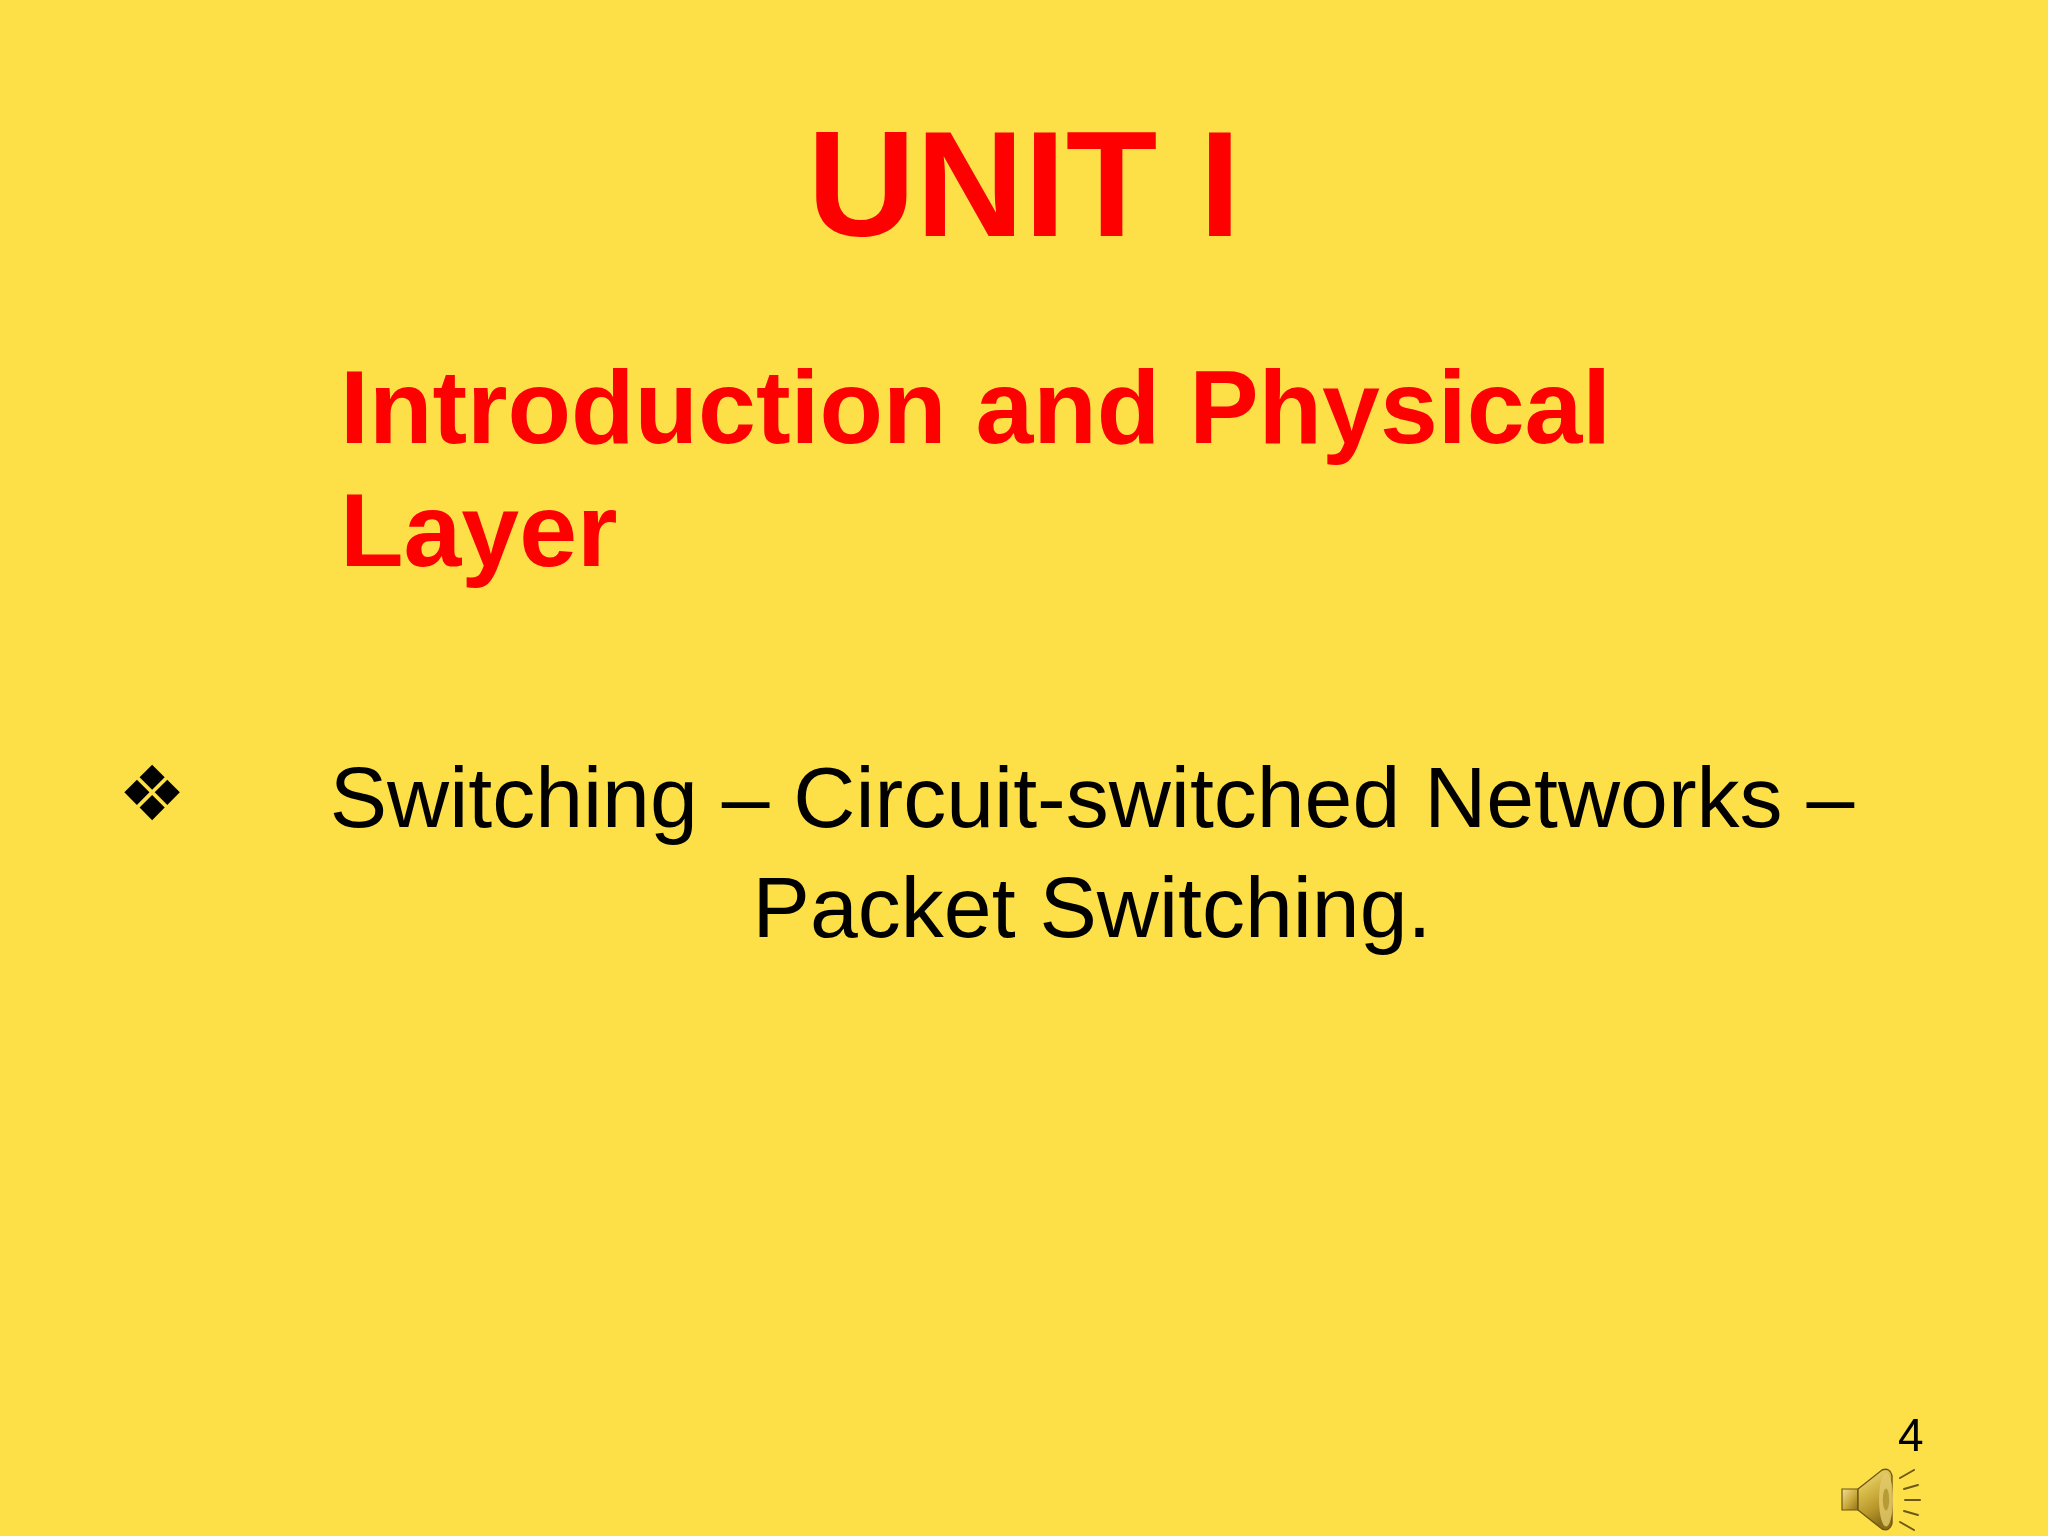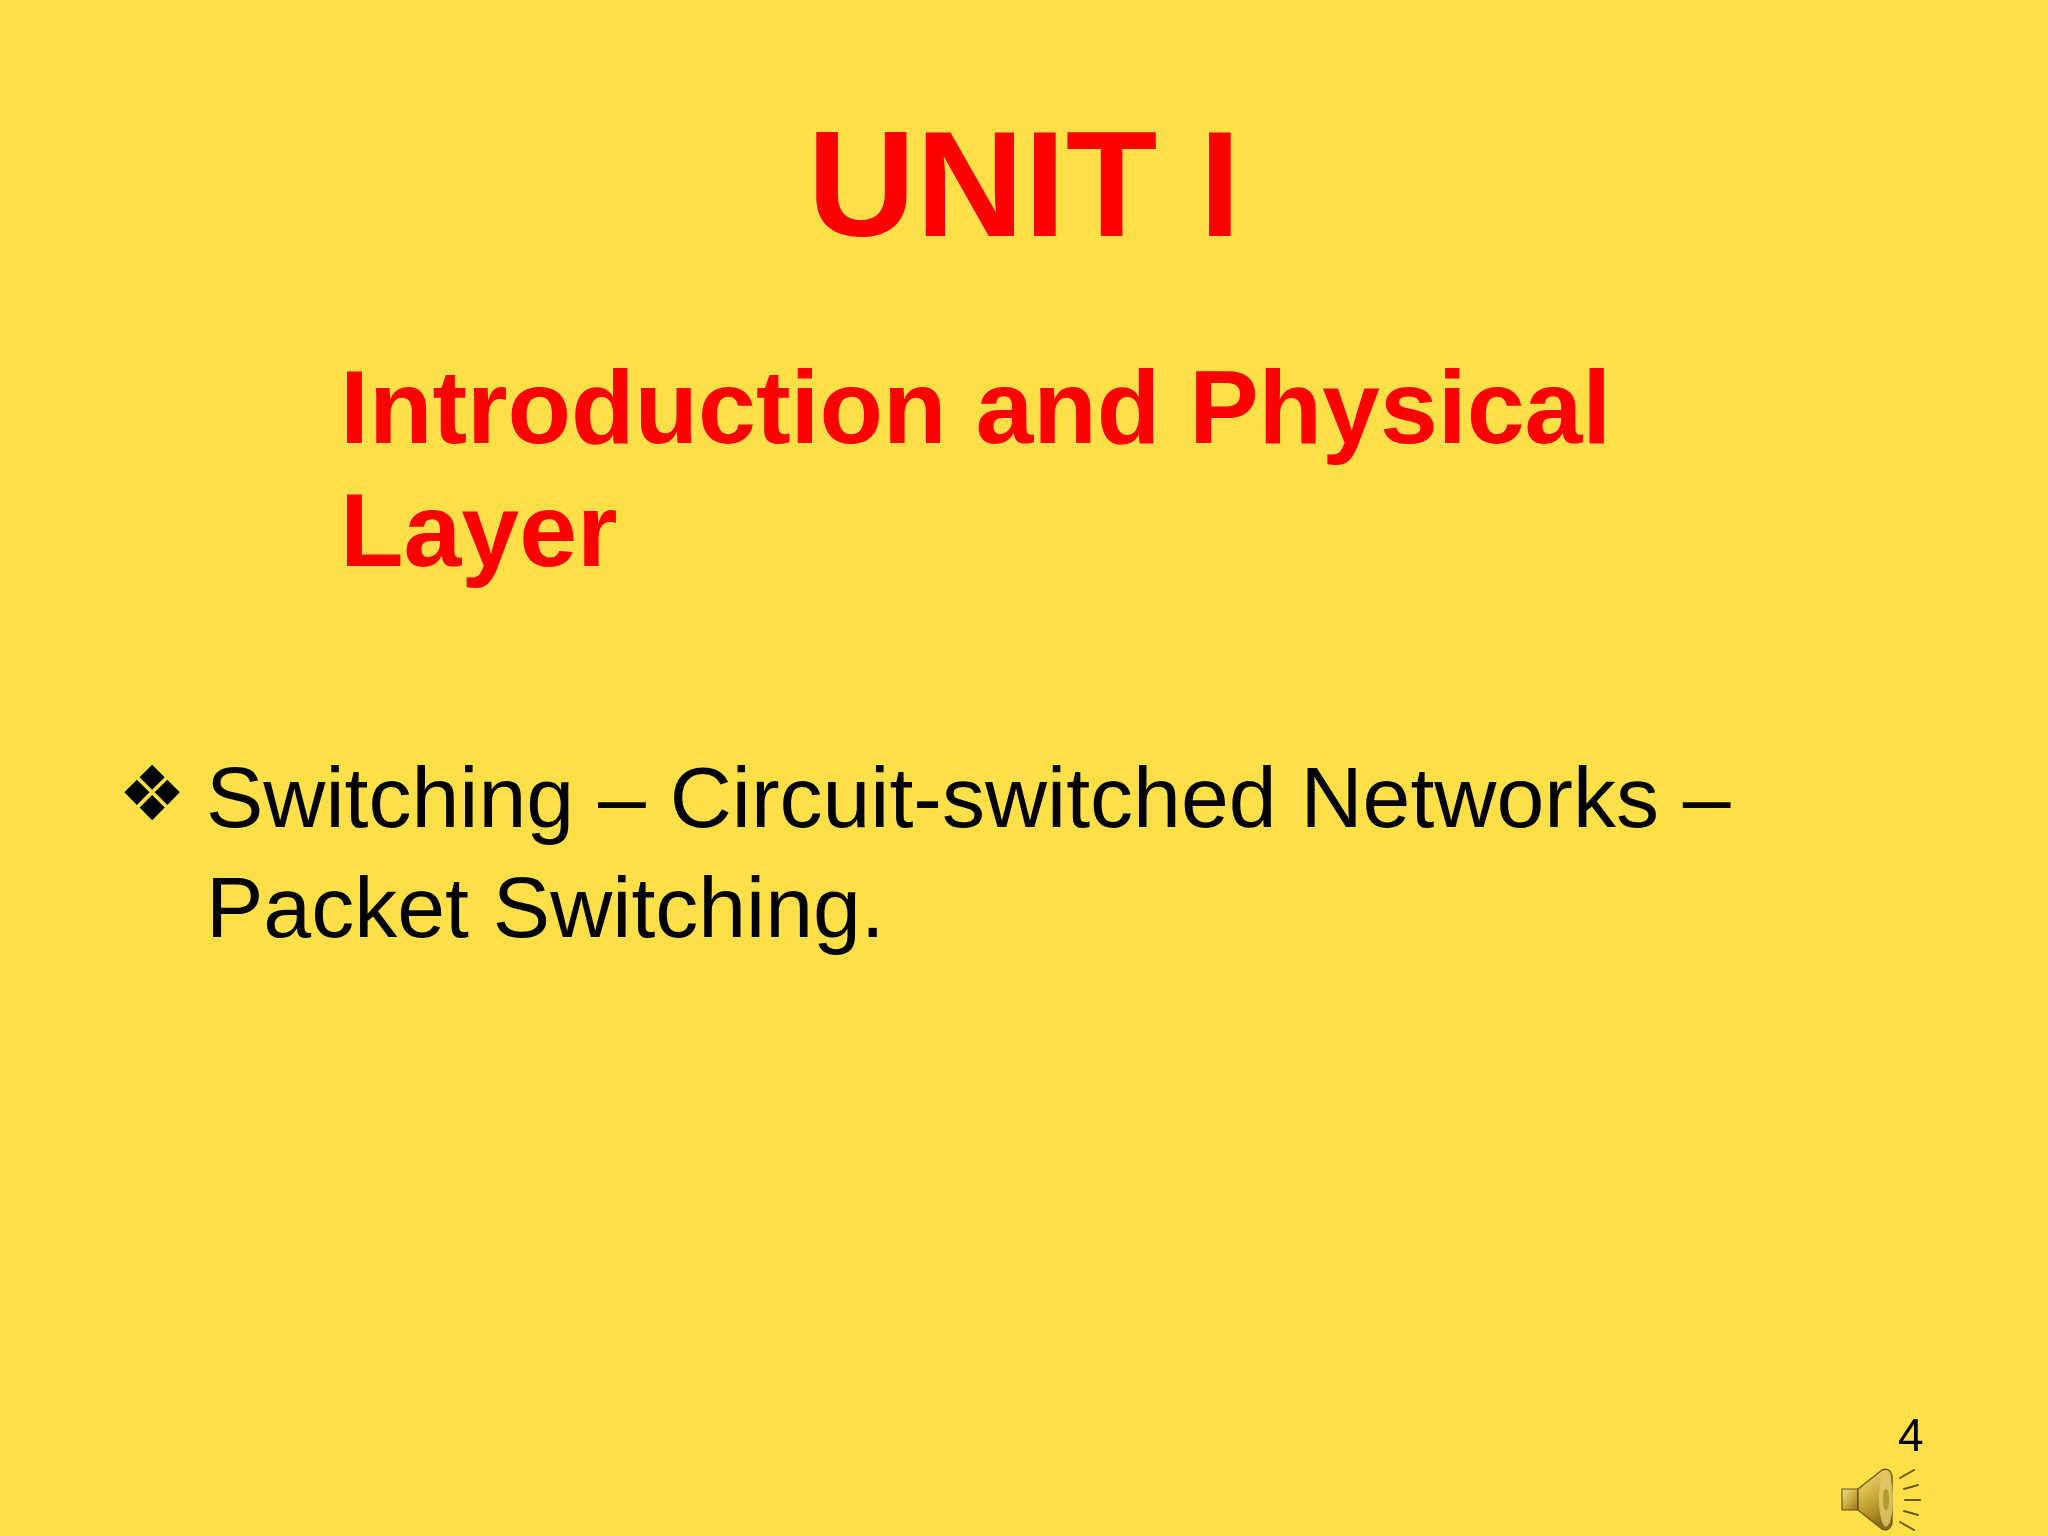--- a/index.html
+++ b/index.html
@@ -89,21 +89,21 @@
     font-size: 86px;
     line-height: 1.28;
     color: #000000;
     text-align: justify;
     text-justify: inter-word;
     word-spacing: 0px;
   }
   
   .bullet-text > .tail {
     display: block;
-    text-align: left;
+    text-align: center;
   }
 
   
   .page-number {
     position: absolute;
     left: 1898px;
     top: 1412px;
     font-family: "Liberation Sans", sans-serif;
     font-size: 46px;
     line-height: 1;

